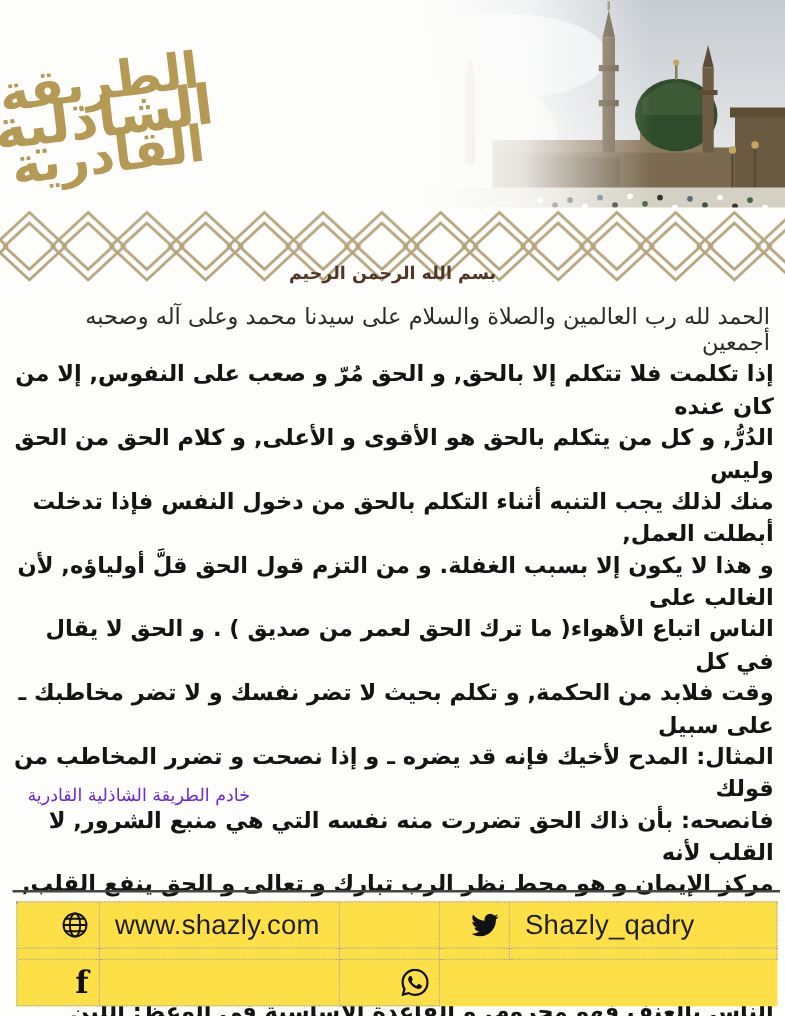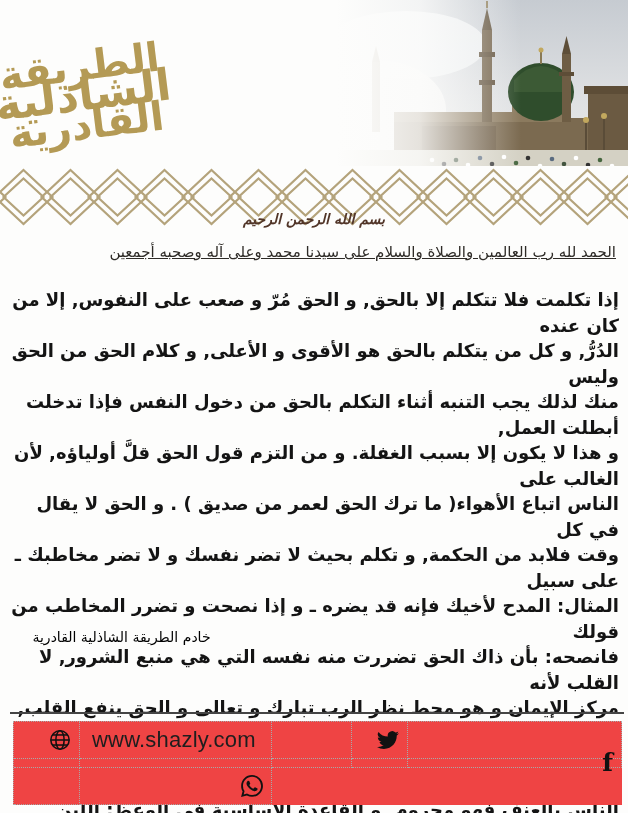--- a/index.html
+++ b/index.html
@@ -21,48 +21,48 @@
   .logo .w3{font-size:40px;font-weight:bold;margin-top:-2px;}
   .mosque{position:absolute;right:0;top:0;width:292px;height:176px;}
   .mosque svg{display:block;width:100%;height:100%;}
   
   .knot{position:absolute;left:0;top:166px;width:628px;height:62px;background:#fdfdfc;}
   .knot svg{display:block;}
   
   .bismillah{
     position:absolute;left:0;top:211px;width:100%;
     text-align:center;direction:rtl;
-    font-size:14px;font-weight:600;color:#513528;z-index:4;font-style:italic;
+    font-size:14px;font-weight:600;color:#513528;z-index:4;
   }
   .hamd{
     position:absolute;left:10px;right:12px;top:243px;
     direction:rtl;text-align:right;
-    font-size:15px;color:#2e2b27;text-decoration:underline;
+    font-size:18px;color:#2e2b27;
   }
   .body-text{
     position:absolute;left:10px;right:9px;top:287px;
     direction:rtl;text-align:right;
     font-size:18px;font-weight:bold;color:#141414;
     line-height:25.5px;white-space:pre-line;
   }
   .signature{
-    position:absolute;left:24px;top:629px;width:195px;
-    direction:rtl;text-align:center;color:#000000;
+    position:absolute;left:5px;top:629px;width:195px;
+    direction:rtl;color:#6d28d9;
   }
   .signature .sig-title{font-size:14px;}
   .signature .sig-name{font-size:17.5px;font-weight:bold;margin-top:9px;}
   
   .footer-rule{position:absolute;left:10px;right:4px;top:712px;height:2px;background:#454545;}
   .contact-table{
     position:absolute;left:13px;right:6px;top:721px;
     display:grid;
     grid-template-columns:66px 192px 80px 56px 1fr;
     grid-template-rows:37px 9px 37px;
     border-top:1px dotted #a9a9a9;border-left:1px dotted #a9a9a9;
-    background:#ef4444;
+    background:#fde047;
   }
   .cell{
     border-right:1px dotted #a9a9a9;border-bottom:1px dotted #a9a9a9;
     display:flex;align-items:center;
   }
   .icon-cell{justify-content:flex-end;padding-right:8px;}
   .text-cell{
     padding-left:12px;direction:ltr;
     font-family:"Liberation Sans","DejaVu Sans",sans-serif;
     font-size:22px;color:#1e1e1e;letter-spacing:.2px;
@@ -208,20 +208,21 @@
         <line x1="3.5" y1="17.5" x2="20.5" y2="17.5"></line>
       </svg>
     </div>
     <div class="cell text-cell">www.shazly.com</div>
     <div class="cell"></div>
     <div class="cell icon-cell">
       <svg viewBox="0 0 24 24" fill="#111">
         <path d="M23.95 4.57c-.89.39-1.83.65-2.82.77a4.93 4.93 0 0 0 2.16-2.72c-.95.56-2 .97-3.13 1.2a4.92 4.92 0 0 0-8.52 3.36c0 .39.05.77.13 1.12A13.98 13.98 0 0 1 1.64 3.16a4.92 4.92 0 0 0 1.52 6.57 4.9 4.9 0 0 1-2.23-.61v.06c0 2.38 1.69 4.37 3.95 4.83a4.96 4.96 0 0 1-2.21.08 4.93 4.93 0 0 0 4.6 3.42A9.87 9.87 0 0 1 0 19.54a13.94 13.94 0 0 0 7.55 2.21c9.05 0 14-7.5 14-13.99v-.63a10 10 0 0 0 2.4-2.56z"></path>
       </svg>
     </div>
+    <div class="cell text-cell">Shazly_qadry</div>
 
     <div class="cell"></div>
     <div class="cell"></div>
     <div class="cell"></div>
     <div class="cell"></div>
     <div class="cell"></div>
 
     <div class="cell icon-cell">
       <span class="fb-glyph">f</span>
     </div>

